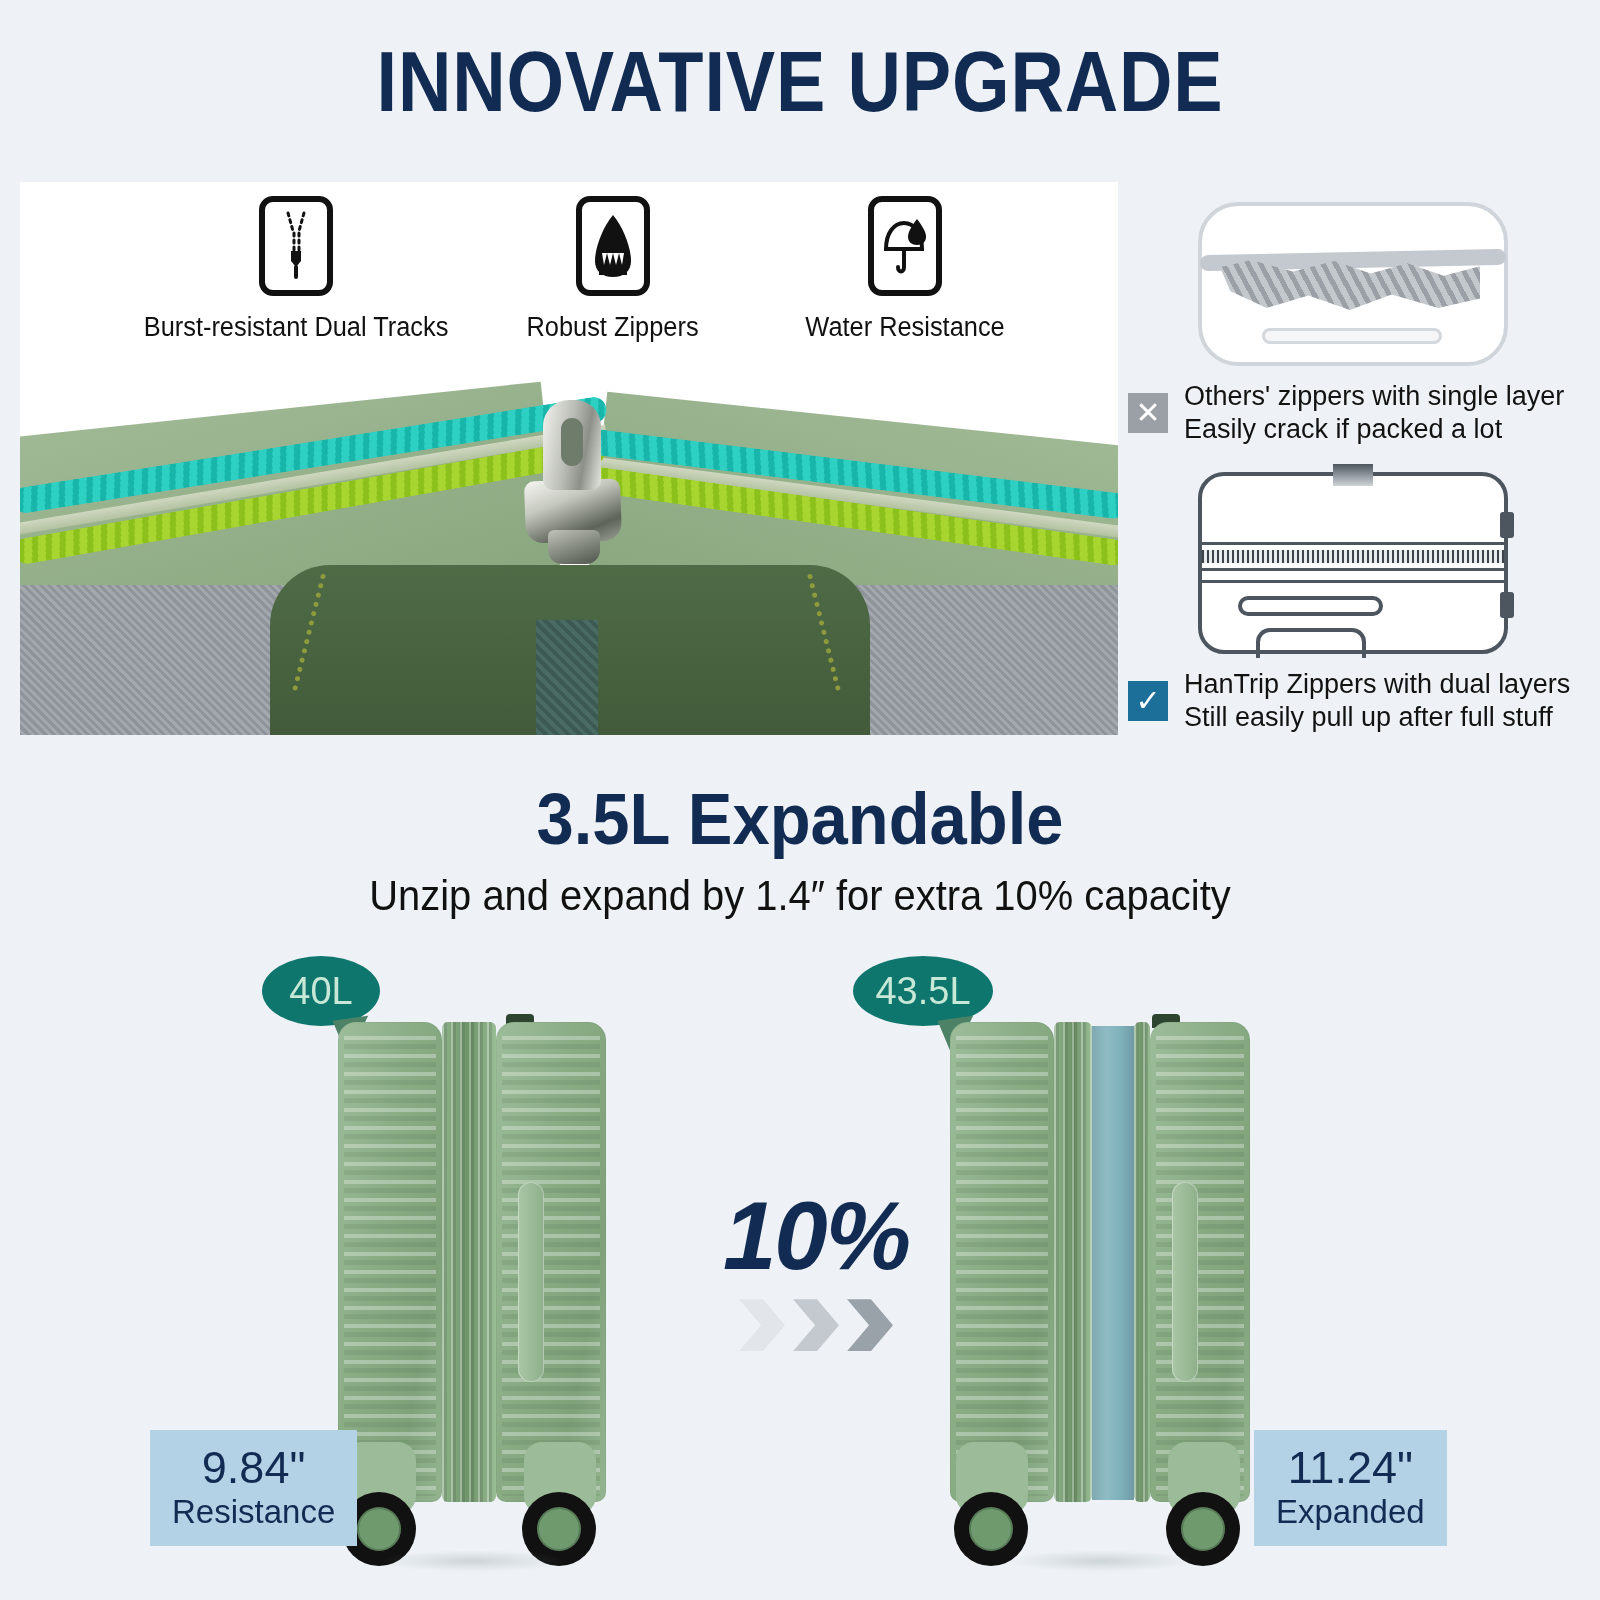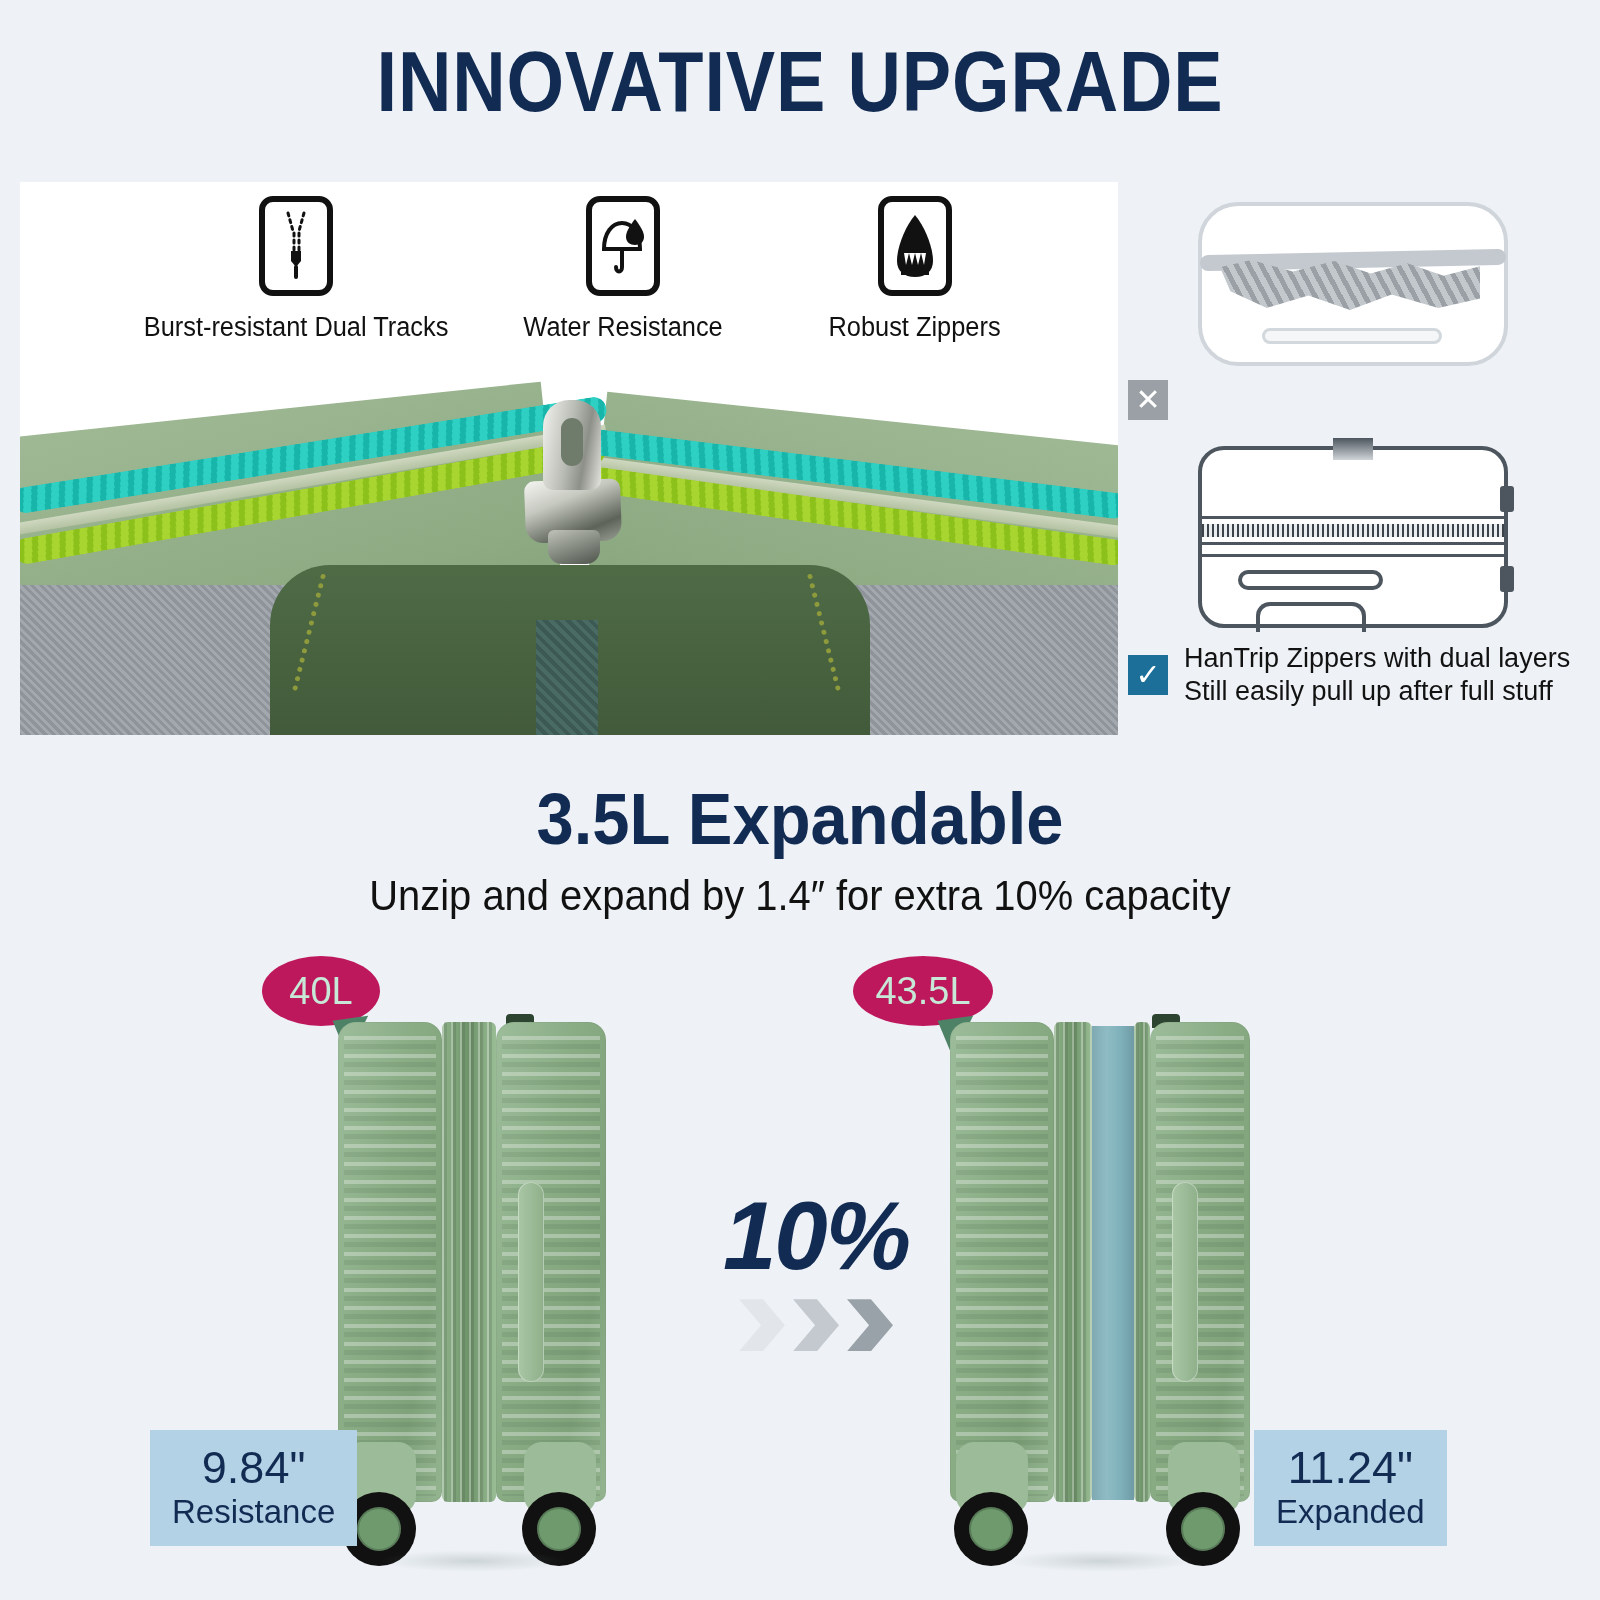--- a/index.html
+++ b/index.html
@@ -220,21 +220,21 @@
   }
   .sec2-sub {
     position: absolute; top: 872px; left: 0; width: 1600px;
     text-align: center; font-size: 42px; color: #111;
     transform: scaleX(0.95);
   }
 
   
   .bubble {
     position: absolute; width: 118px; height: 70px;
-    background: #be185d; border-radius: 50%;
+    background: #0f766e; border-radius: 50%;
     display: flex; align-items: center; justify-content: center;
     color: #c7e8d6; font-size: 38px;
   }
   .bubble.wide { width: 140px; }
   .bubble::after {
     content: ""; position: absolute; left: 62%; bottom: -30px;
     width: 0; height: 0;
     border-left: 10px solid transparent;
     border-right: 26px solid transparent;
     border-top: 38px solid #4d8266;
@@ -359,44 +359,44 @@
               <path d="M20 24 L20 42" stroke-dasharray="3 4"></path>
               <path d="M25 24 L25 42" stroke-dasharray="3 4"></path>
             </g>
             <path d="M17 42 h10 v10 l-5 6 -5 -6 z" fill="#111"></path>
             <rect x="20" y="56" width="4" height="14" rx="2" fill="#111"></rect>
           </svg>
         </div>
         <div class="feature-label">Burst-resistant Dual Tracks</div>
       </div>
 
+      <div class="feature f2">
+        <div class="icon-box">
+          <svg width="46" height="66" viewBox="0 0 46 66" aria-hidden="true">
+            <path d="M23 2 C33 14 41 34 41 48 C41 58 34 64 23 64 C12 64 5 58 5 48 C5 34 13 14 23 2 Z" fill="#111"></path>
+            <path d="M12 40 L14 52 L17 40 L20 52 L23 40 L26 52 L29 40 L32 52 L34 40 Z" fill="#fff"></path>
+            <path d="M9 54 q4 8 7 0 q4 8 7 0 q4 8 7 0 q4 8 7 0 L37 62 L9 62 Z" fill="#111"></path>
+          </svg>
+        </div>
+        <div class="feature-label">Robust Zippers</div>
+      </div>
+
       <div class="feature f3">
         <div class="icon-box">
           <svg width="50" height="66" viewBox="0 0 50 66" aria-hidden="true">
             <g fill="none" stroke="#111" stroke-width="4" stroke-linecap="round">
               <path d="M6 36 C6 20 14 10 24 10 C34 10 42 20 42 36 Z"></path>
               <path d="M24 36 L24 54 C24 60 18 60 18 54"></path>
             </g>
             <path d="M37 6 C43 14 46 19 46 24 C46 29 42 32 37 32 C32 32 28 29 28 24 C28 19 31 14 37 6 Z" fill="#111"></path>
           </svg>
         </div>
         <div class="feature-label">Water Resistance</div>
       </div>
 
-      <div class="feature f2">
-        <div class="icon-box">
-          <svg width="46" height="66" viewBox="0 0 46 66" aria-hidden="true">
-            <path d="M23 2 C33 14 41 34 41 48 C41 58 34 64 23 64 C12 64 5 58 5 48 C5 34 13 14 23 2 Z" fill="#111"></path>
-            <path d="M12 40 L14 52 L17 40 L20 52 L23 40 L26 52 L29 40 L32 52 L34 40 Z" fill="#fff"></path>
-            <path d="M9 54 q4 8 7 0 q4 8 7 0 q4 8 7 0 q4 8 7 0 L37 62 L9 62 Z" fill="#111"></path>
-          </svg>
-        </div>
-        <div class="feature-label">Robust Zippers</div>
-      </div>
-
     </div>
 
     <div class="zip-photo">
       <div class="zp-bgleft"></div>
       <div class="zp-bgright"></div>
       <div class="zp-greydark"></div>
       <div class="zp-greenmid"></div>
       <div class="zp-stitchL"></div>
       <div class="zp-stitchR"></div>
       <div class="zp-webbing"></div>
@@ -420,20 +420,24 @@
 
     <div class="cmp-block">
       <div class="cmp-art-bad">
         <div class="bad-case"></div>
         <div class="bad-gap-top"></div>
         <div class="bad-burst"></div>
         <div class="bad-handle"></div>
       </div>
       <div class="cmp-text-row">
         <div class="mark-box mark-x">✕</div>
+        <div class="cmp-lines">
+          <div>Others' zippers with single layer</div>
+          <div>Easily crack if packed a lot</div>
+        </div>
       </div>
     </div>
 
     <div class="cmp-block">
       <div class="cmp-art-good">
         <div class="good-case"></div>
         <div class="good-top-handle"></div>
         <div class="good-side-top"></div>
         <div class="good-side-bot"></div>
         <div class="good-line1"></div>

